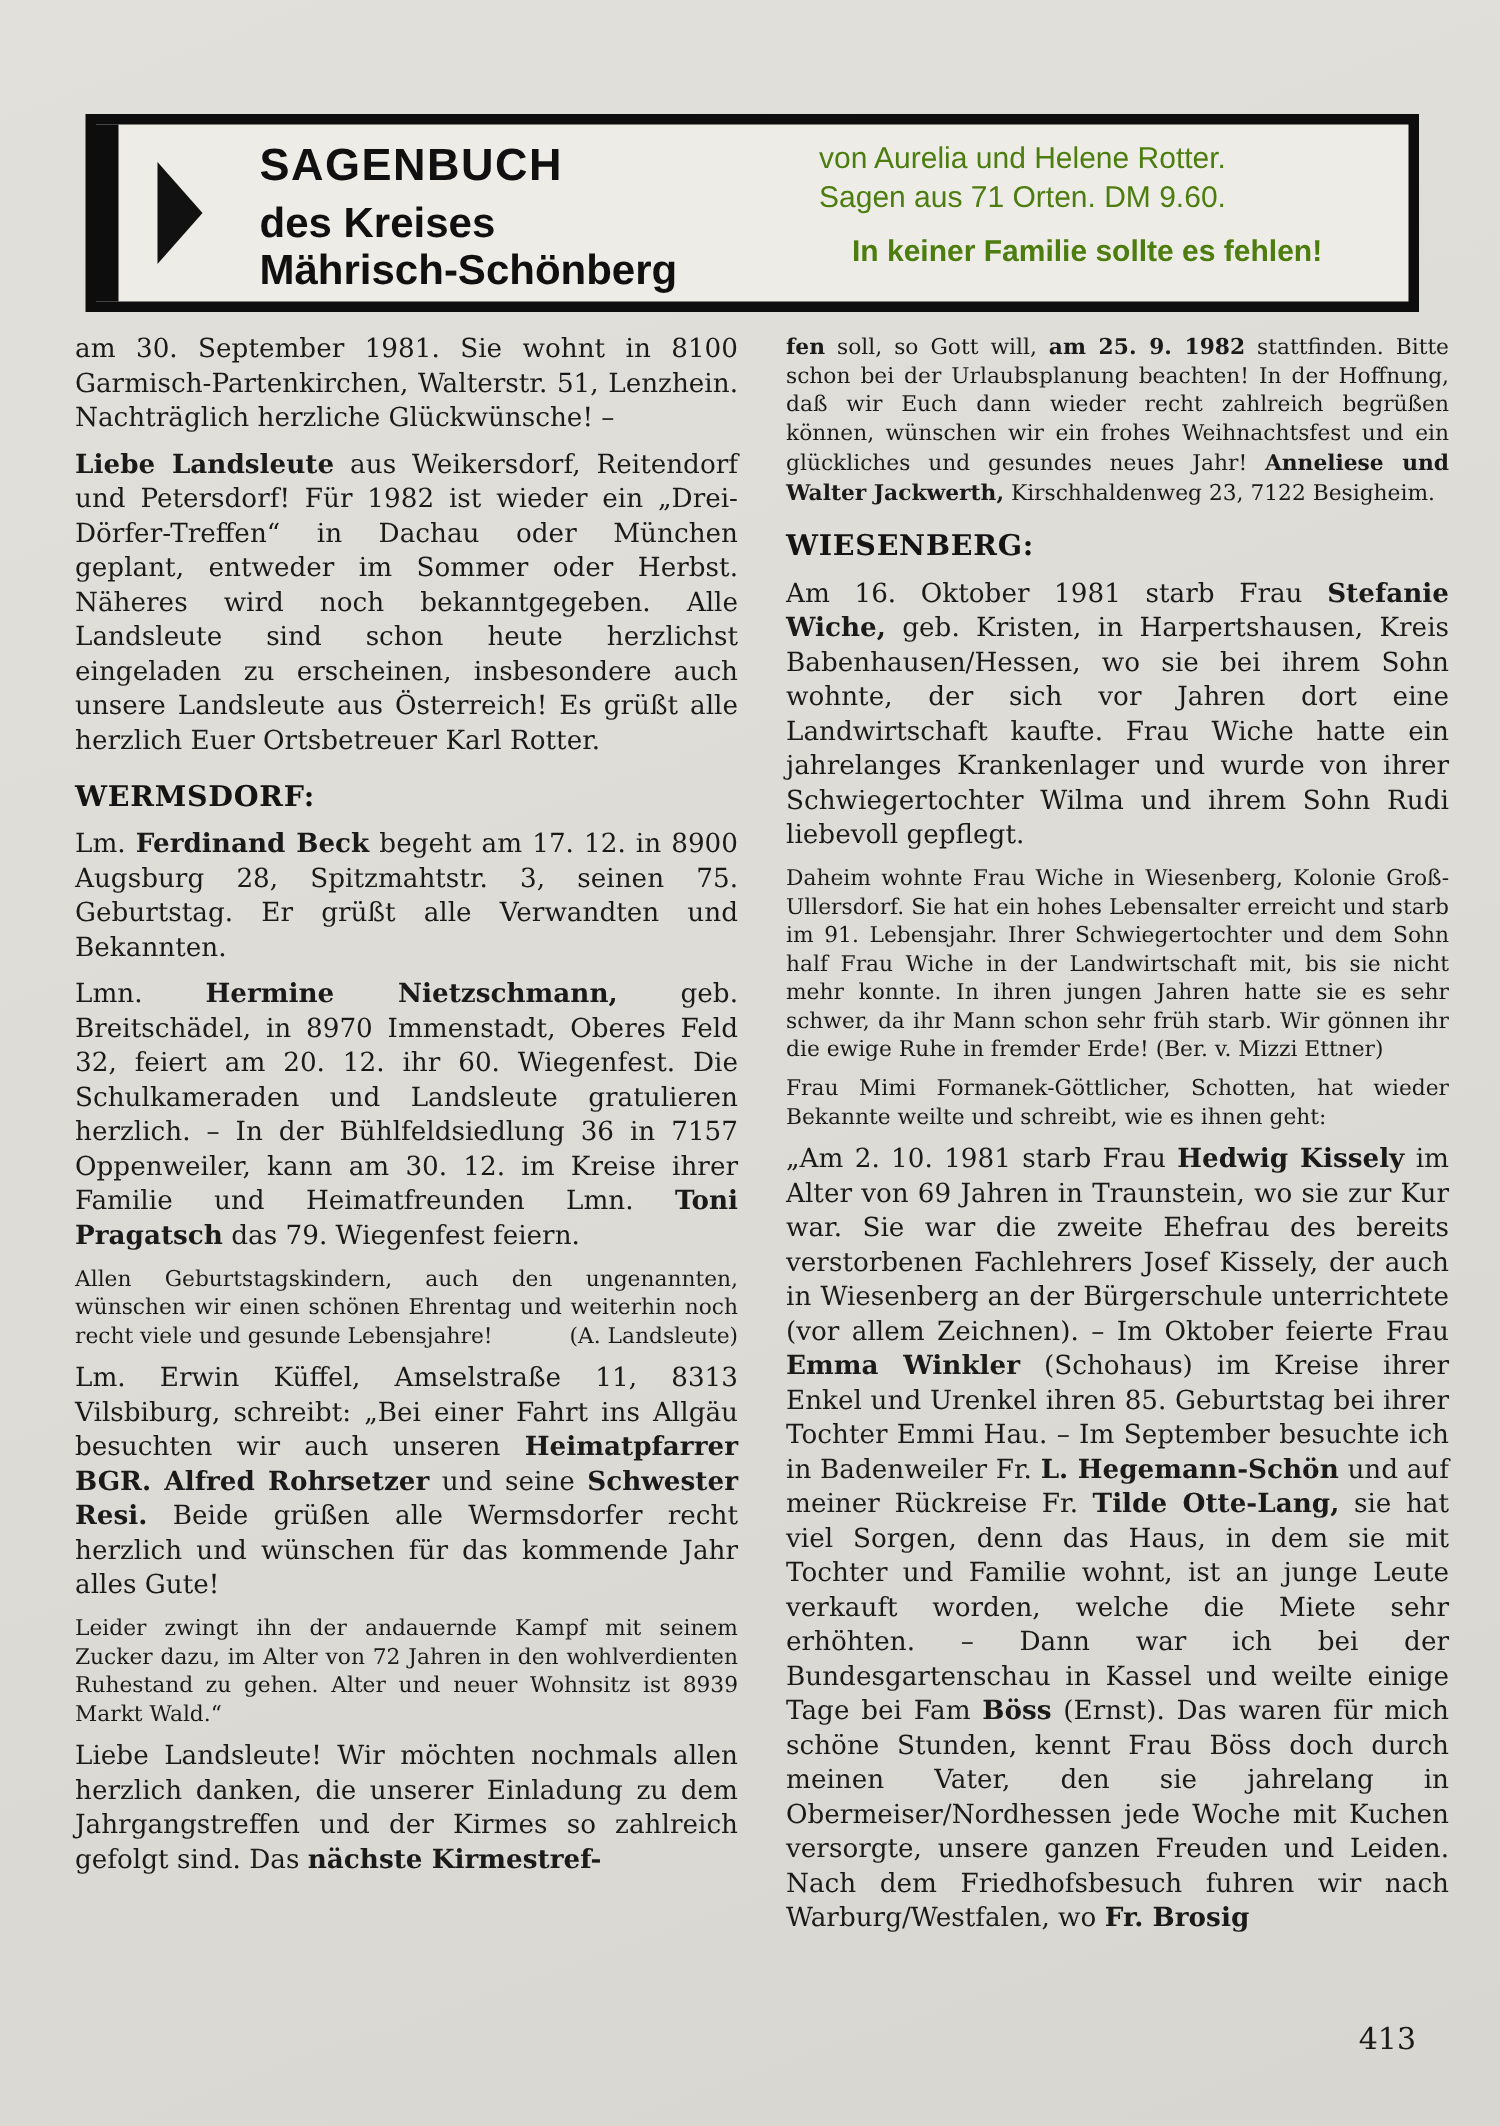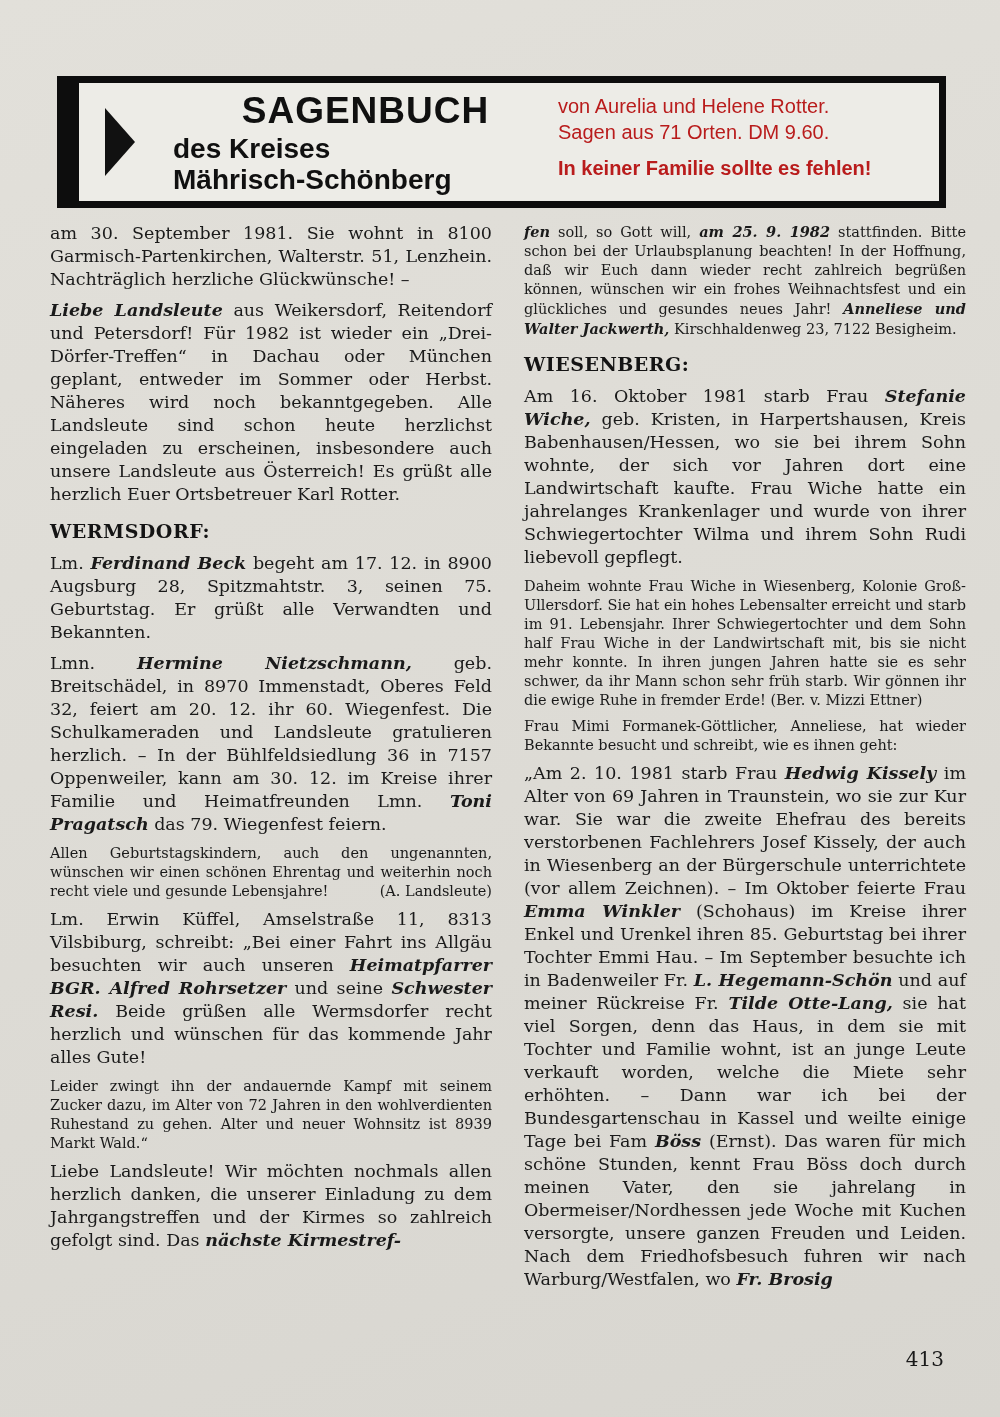--- a/index.html
+++ b/index.html
@@ -26,42 +26,42 @@
     flex:0 0 auto;align-self:center;margin-left:26px;
     width:0;height:0;
     border-top:34px solid transparent;
     border-bottom:34px solid transparent;
     border-left:30px solid #111;
   }
   .ad-title-block{
     flex:1 1 auto;margin-left:38px;padding-top:6px;
     font-family:"Liberation Sans", sans-serif;font-weight:bold;color:#101010;
   }
-  .ad-title{font-size:37px;line-height:44px;letter-spacing:1px;text-align:center;}
+  .ad-title{font-size:30px;line-height:44px;letter-spacing:1px;}
   .ad-sub{font-size:28px;line-height:31px;}
   .ad-right-block{
-    flex:0 0 375px;padding-top:10px;padding-right:6px;
-    font-family:"Liberation Sans", sans-serif;color:#b91c1c;
+    flex:0 0 375px;padding-top:10px;padding-right:18px;
+    font-family:"Liberation Sans", sans-serif;color:#4d7c0f;
     font-size:20px;line-height:26px;
   }
-  .ad-slogan{font-weight:bold;margin-top:10px;font-size:20px;}
+  .ad-slogan{font-weight:bold;margin-top:10px;font-size:20px;margin-left:22px;}
   
   .columns{
     position:absolute;left:50px;top:222px;width:900px;
     display:flex;gap:32px;
   }
   .col{width:442px;flex:0 0 442px;}
   .para{
     margin:0 0 8px 0;
     font-size:17.5px;line-height:23px;
     text-align:justify;
     color:#1a1a1a;
   }
   .para.small{font-size:14.5px;line-height:19px;margin-bottom:7px;}
-  .bold{font-weight:bold;font-style:italic;}
+  .bold{font-weight:bold;}
   .byline{float:right;}
   .section-heading{
     font-size:19px;font-weight:bold;letter-spacing:.5px;
     margin:14px 0 10px 0;color:#141414;
   }
   .col > :first-child{margin-top:0;}
   
   .page-number{
     position:absolute;right:56px;bottom:46px;
     font-size:20px;color:#1a1a1a;
@@ -97,20 +97,20 @@
         <p class="para small"><span class="">Allen Geburtstagskindern, auch den ungenannten, wünschen wir einen schönen Ehrentag und weiterhin noch recht viele und gesunde Lebensjahre! </span><span class="byline">(A. Landsleute)</span></p>
         <p class="para"><span class="">Lm. Erwin Küffel, Amselstraße 11, 8313 Vilsbiburg, schreibt: „Bei einer Fahrt ins Allgäu besuchten wir auch unseren </span><span class="bold ">Heimatpfarrer BGR. Alfred Rohrsetzer</span><span class=""> und seine </span><span class="bold ">Schwester Resi.</span><span class=""> Beide grüßen alle Wermsdorfer recht herzlich und wünschen für das kommende Jahr alles Gute!</span></p>
         <p class="para small"><span class="">Leider zwingt ihn der andauernde Kampf mit seinem Zucker dazu, im Alter von 72 Jahren in den wohlverdienten Ruhestand zu gehen. Alter und neuer Wohnsitz ist 8939 Markt Wald.“</span></p>
         <p class="para"><span class="">Liebe Landsleute! Wir möchten nochmals allen herzlich danken, die unserer Einladung zu dem Jahrgangstreffen und der Kirmes so zahlreich gefolgt sind. Das </span><span class="bold ">nächste Kirmestref-</span></p>
       </div>
     <div class="col">
         <p class="para small"><span class="bold ">fen</span><span class=""> soll, so Gott will, </span><span class="bold ">am 25. 9. 1982</span><span class=""> stattfinden. Bitte schon bei der Urlaubsplanung beachten! In der Hoffnung, daß wir Euch dann wieder recht zahlreich begrüßen können, wünschen wir ein frohes Weihnachtsfest und ein glückliches und gesundes neues Jahr! </span><span class="bold ">Anneliese und Walter Jackwerth,</span><span class=""> Kirschhaldenweg 23, 7122 Besigheim.</span></p>
         <h2 class="section-heading">WIESENBERG:</h2>
         <p class="para"><span class="">Am 16. Oktober 1981 starb Frau </span><span class="bold ">Stefanie Wiche,</span><span class=""> geb. Kristen, in Harpertshausen, Kreis Babenhausen/Hessen, wo sie bei ihrem Sohn wohnte, der sich vor Jahren dort eine Landwirtschaft kaufte. Frau Wiche hatte ein jahrelanges Krankenlager und wurde von ihrer Schwiegertochter Wilma und ihrem Sohn Rudi liebevoll gepflegt.</span></p>
         <p class="para small"><span class="">Daheim wohnte Frau Wiche in Wiesenberg, Kolonie Groß-Ullersdorf. Sie hat ein hohes Lebensalter erreicht und starb im 91. Lebensjahr. Ihrer Schwiegertochter und dem Sohn half Frau Wiche in der Landwirtschaft mit, bis sie nicht mehr konnte. In ihren jungen Jahren hatte sie es sehr schwer, da ihr Mann schon sehr früh starb. Wir gönnen ihr die ewige Ruhe in fremder Erde! (Ber. v. Mizzi Ettner)</span></p>
-        <p class="para small"><span class="">Frau Mimi Formanek-Göttlicher, Anneliese, hat wieder Bekannte besucht und schreibt, wie es ihnen geht:</span></p>
+        <p class="para small"><span class="">Frau Mimi Formanek-Göttlicher, Schotten, hat wieder Bekannte weilte und schreibt, wie es ihnen geht:</span></p>
         <p class="para"><span class="">„Am 2. 10. 1981 starb Frau </span><span class="bold ">Hedwig Kissely</span><span class=""> im Alter von 69 Jahren in Traunstein, wo sie zur Kur war. Sie war die zweite Ehefrau des bereits verstorbenen Fachlehrers Josef Kissely, der auch in Wiesenberg an der Bürgerschule unterrichtete (vor allem Zeichnen). – Im Oktober feierte Frau </span><span class="bold ">Emma Winkler</span><span class=""> (Schohaus) im Kreise ihrer Enkel und Urenkel ihren 85. Geburtstag bei ihrer Tochter Emmi Hau. – Im September besuchte ich in Badenweiler Fr. </span><span class="bold ">L. Hegemann-Schön</span><span class=""> und auf meiner Rückreise Fr. </span><span class="bold ">Tilde Otte-Lang,</span><span class=""> sie hat viel Sorgen, denn das Haus, in dem sie mit Tochter und Familie wohnt, ist an junge Leute verkauft worden, welche die Miete sehr erhöhten. – Dann war ich bei der Bundesgartenschau in Kassel und weilte einige Tage bei Fam </span><span class="bold ">Böss</span><span class=""> (Ernst). Das waren für mich schöne Stunden, kennt Frau Böss doch durch meinen Vater, den sie jahrelang in Obermeiser/Nordhessen jede Woche mit Kuchen versorgte, unsere ganzen Freuden und Leiden. Nach dem Friedhofsbesuch fuhren wir nach Warburg/Westfalen, wo </span><span class="bold ">Fr. Brosig</span></p>
       </div>
   </div>
 
   <div class="page-number">413</div>
 
 </div>
 
 </body></html>

